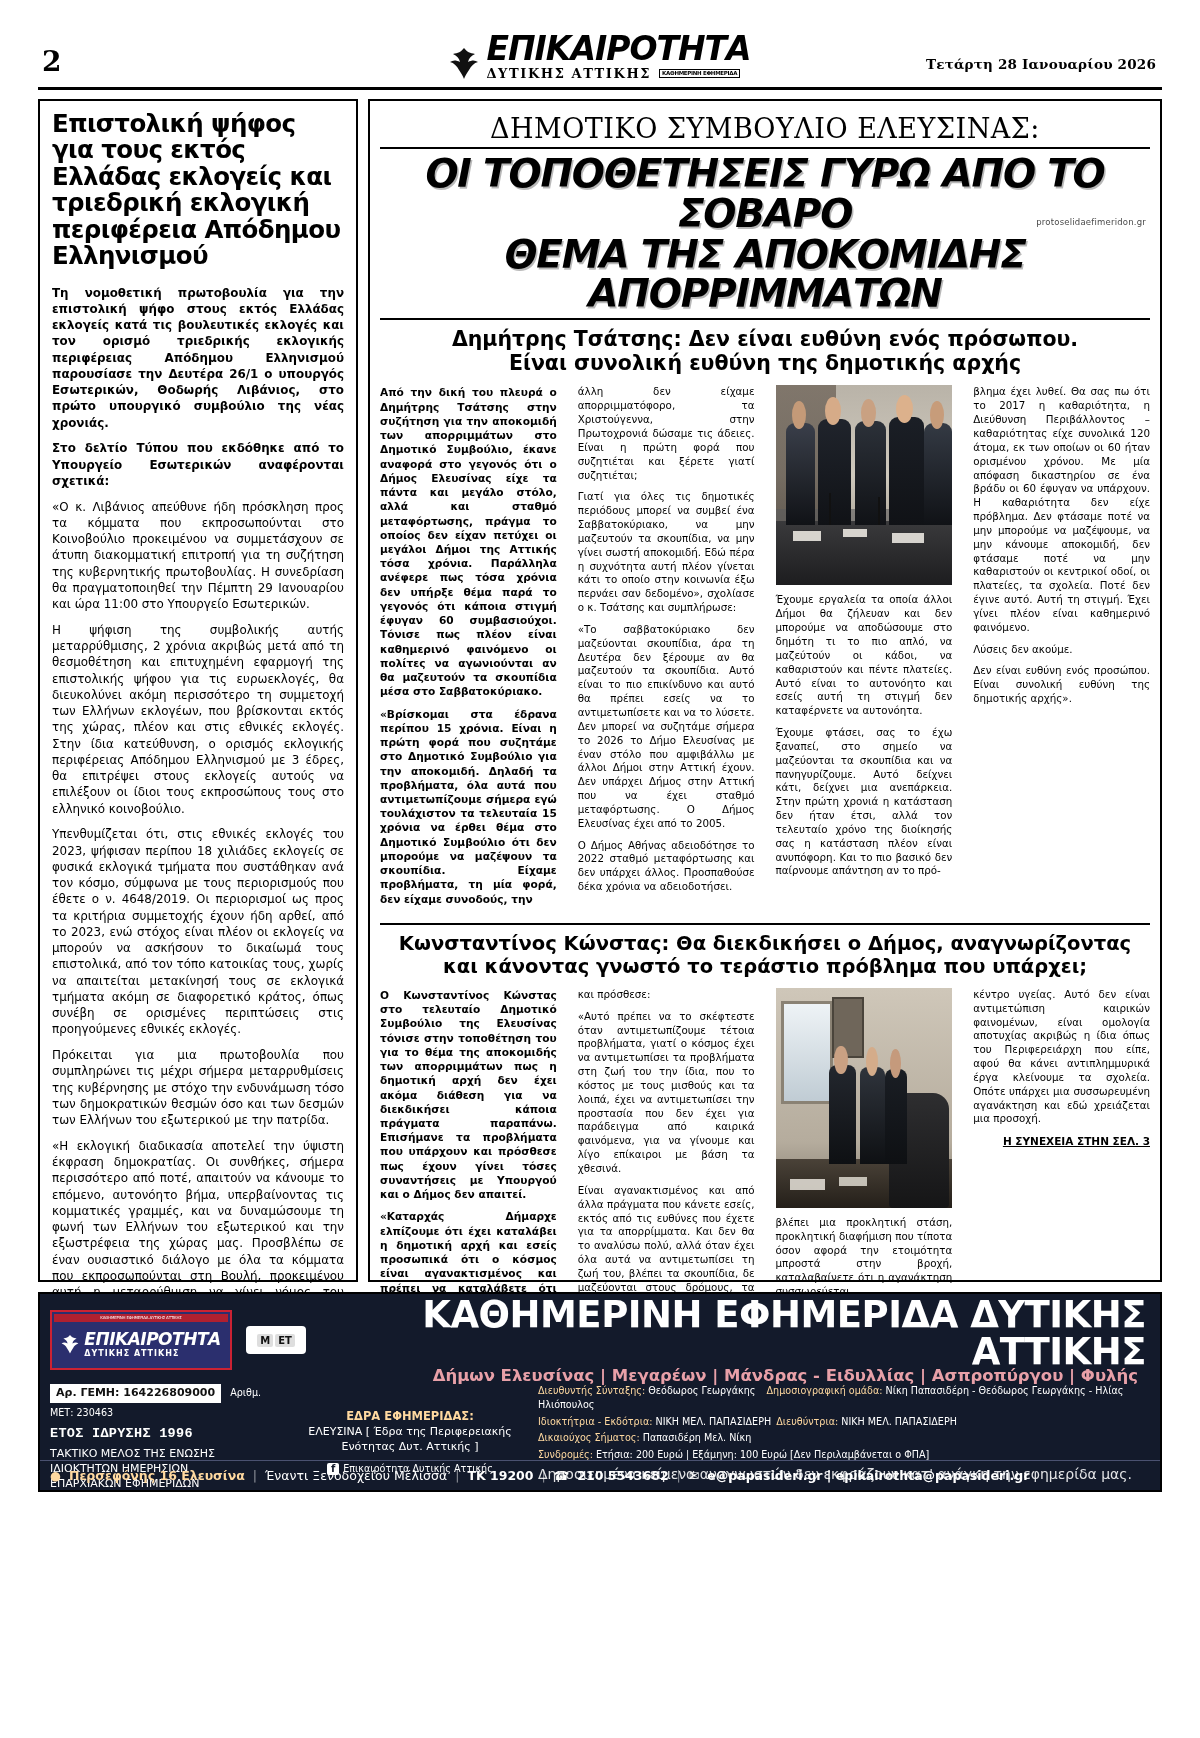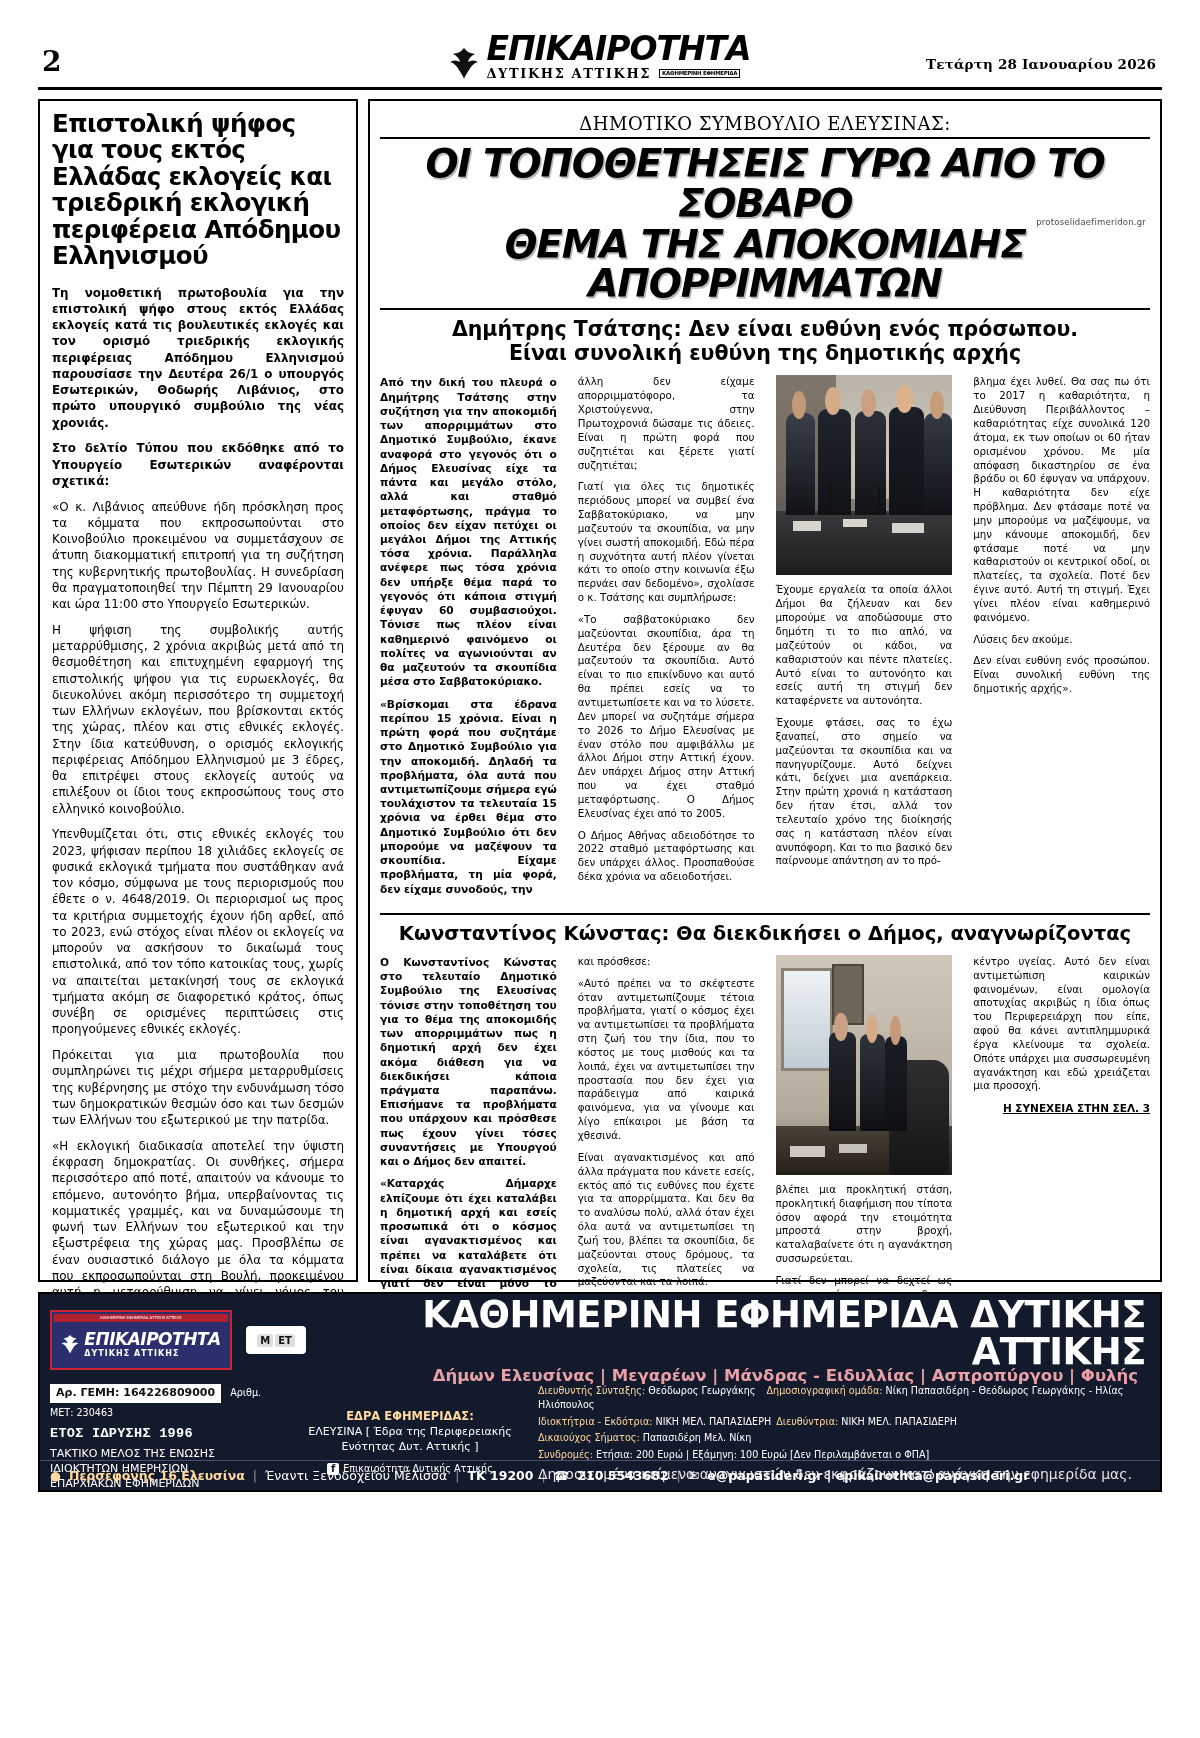--- a/index.html
+++ b/index.html
@@ -37,21 +37,21 @@
   .left-kicker{font-size:15.5px;line-height:1.22;margin-top:8px;color:#111;}
   .left-photo{margin-top:7px;width:100%;height:232px;position:relative;overflow:hidden;border:0;}
   .left-body{font-size:11.9px;line-height:1.365;text-align:justify;margin-top:8px;}
   .left-body p{margin:0 0 9.5px 0;}
   .left-body p.bold{font-weight:bold;}
 
   
   .ph-sky{position:absolute;inset:0;background:linear-gradient(175deg,#bcd3e6 0%,#d9e5ef 38%,#cfd8dd 62%,#b9bfc2 100%);}
 
   
-  .kicker-big{text-align:center;font-family:"DejaVu Serif","Liberation Serif",serif;font-size:18px;letter-spacing:.5px;padding:4px 0 3px;}
+  .kicker-big{text-align:center;font-family:"DejaVu Serif","Liberation Serif",serif;font-size:27px;letter-spacing:.5px;padding:4px 0 3px;}
   .rule-2{border-top:2px solid #000;}
   .mega{text-align:center;font-weight:bold;font-style:italic;font-size:39px;line-height:1.02;letter-spacing:-1.2px;padding:5px 0 4px;
     text-shadow:1.5px 1.5px 0 rgba(0,0,0,.28);}
   .wm{position:absolute;right:14px;top:116px;font-size:8.5px;color:#4a4a4a;letter-spacing:.2px;}
   .sub-head{text-align:center;font-size:20.5px;font-weight:bold;line-height:1.18;padding:7px 4px 8px;}
   .sub-head .l2{display:block;}
 
   .art{display:flex;gap:21px;margin-top:2px;}
   .acol{flex:1;font-size:10.3px;line-height:1.345;text-align:justify;}
   .acol p{margin:0 0 8px 0;}
@@ -203,20 +203,21 @@
             <p>βλημα έχει λυθεί. Θα σας πω ότι το 2017 η καθαριότητα, η Διεύθυνση Περιβάλλοντος – καθαριότητας είχε συνολικά 120 άτομα, εκ των οποίων οι 60 ήταν ορισμένου χρόνου. Με μία απόφαση δικαστηρίου σε ένα βράδυ οι 60 έφυγαν να υπάρχουν. Η καθαριότητα δεν είχε πρόβλημα. Δεν φτάσαμε ποτέ να μην μπορούμε να μαζέψουμε, να μην κάνουμε αποκομιδή, δεν φτάσαμε ποτέ να μην καθαριστούν οι κεντρικοί οδοί, οι πλατείες, τα σχολεία. Ποτέ δεν έγινε αυτό. Αυτή τη στιγμή. Έχει γίνει πλέον είναι καθημερινό φαινόμενο.</p>
             <p>Λύσεις δεν ακούμε.</p>
             <p>Δεν είναι ευθύνη ενός προσώπου. Είναι συνολική ευθύνη της δημοτικής αρχής».</p>
           </div>
         </div>
 
       <div class="divider-line"></div>
 
       <div class="sub-head" style="font-size:19.5px">
         <span>Κωνσταντίνος Κώνστας: Θα διεκδικήσει ο Δήμος, αναγνωρίζοντας</span>
+        <span class="l2">και κάνοντας γνωστό το τεράστιο πρόβλημα που υπάρχει;</span>
       </div>
 
       <div class="art" id="second-cols">
           <div class="acol lead">
             <p>Ο Κωνσταντίνος Κώνστας στο τελευταίο Δημοτικό Συμβούλιο της Ελευσίνας τόνισε στην τοποθέτηση του για το θέμα της αποκομιδής των απορριμμάτων πως η δημοτική αρχή δεν έχει ακόμα διάθεση για να διεκδικήσει κάποια πράγματα παραπάνω. Επισήμανε τα προβλήματα που υπάρχουν και πρόσθεσε πως έχουν γίνει τόσες συναντήσεις με Υπουργού και ο Δήμος δεν απαιτεί.</p>
             <p>«Καταρχάς Δήμαρχε ελπίζουμε ότι έχει καταλάβει η δημοτική αρχή και εσείς προσωπικά ότι ο κόσμος είναι αγανακτισμένος και πρέπει να καταλάβετε ότι είναι δίκαια αγανακτισμένος γιατί δεν είναι μόνο το πρόβλημα στην αποκομιδή των απορριμμάτων. Αυτό το πρόβλημα έρχεται να προστεθεί σε άλλα πολλά της καθημερινότητας», είπε ο κ. Κώνστας</p>
           </div>
           <div class="acol">
             <p>και πρόσθεσε:</p>
             <p>«Αυτό πρέπει να το σκέφτεστε όταν αντιμετωπίζουμε τέτοια προβλήματα, γιατί ο κόσμος έχει να αντιμετωπίσει τα προβλήματα στη ζωή του την ίδια, που το κόστος με τους μισθούς και τα λοιπά, έχει να αντιμετωπίσει την προστασία που δεν έχει για παράδειγμα από καιρικά φαινόμενα, για να γίνουμε και λίγο επίκαιροι με βάση τα χθεσινά.</p>

